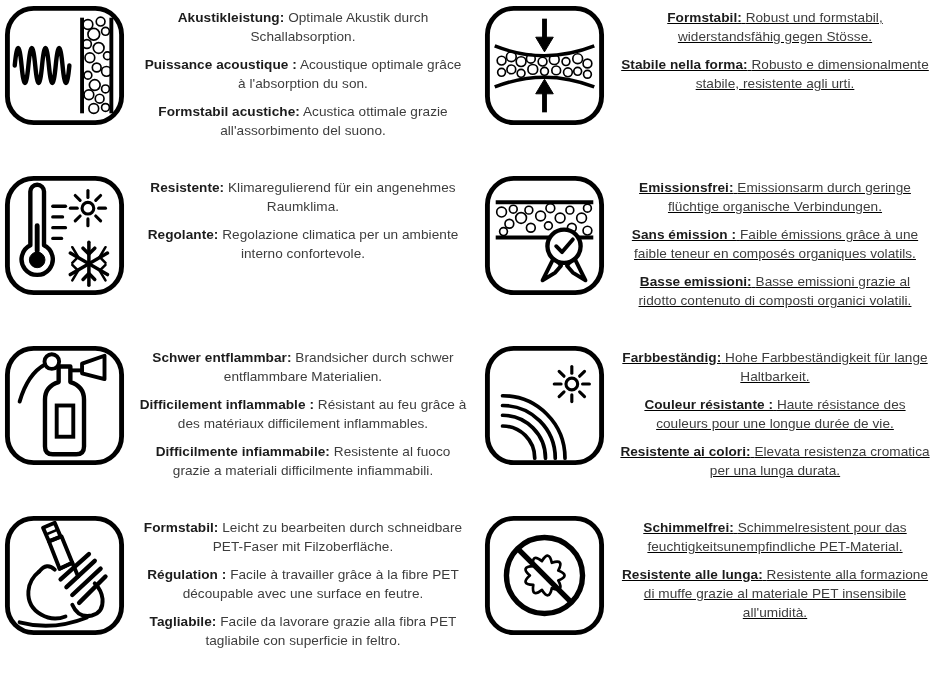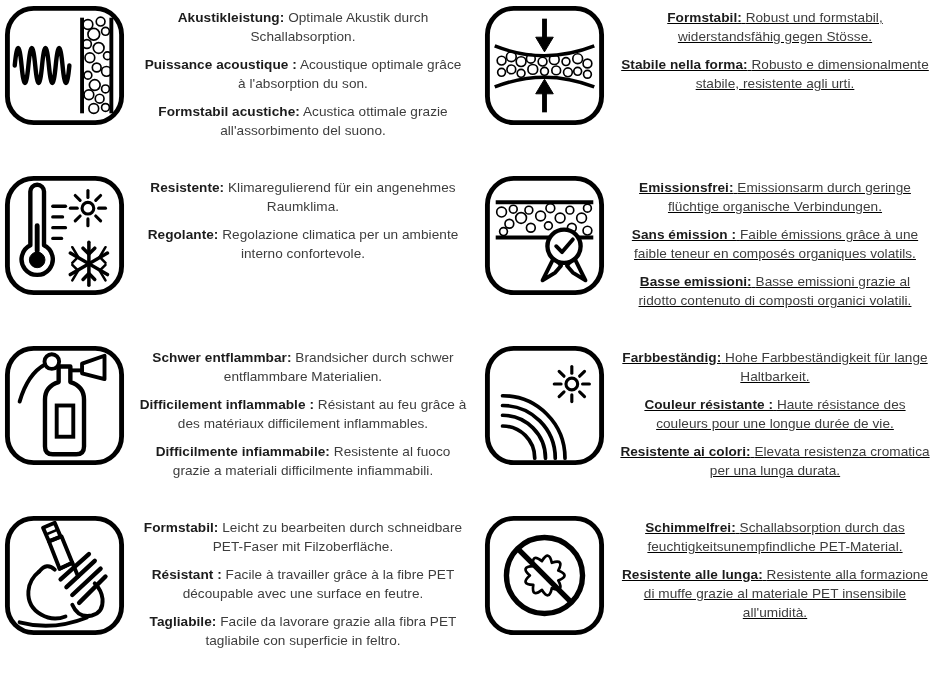--- a/index.html
+++ b/index.html
@@ -242,31 +242,31 @@
         <line x1="70" y1="82" x2="99" y2="55" stroke-width="4.5"></line>
         <line x1="77" y1="90" x2="104" y2="63" stroke-width="4.5"></line>
         <path d="M70,92 Q76,106 90,103 Q102,100 101,86 Q100,77 93,70"></path>
         <path d="M36,58 Q26,66 25,78 Q24,94 38,102 Q50,109 63,104"></path>
         <path d="M36,58 Q44,48 52,56"></path>
         <path d="M16,110 Q50,119 85,105"></path>
       </g>
     </svg>
     <div class="text">
       <p><b>Formstabil:</b> <span>Leicht zu bearbeiten durch schneidbare PET-Faser mit Filzoberfläche.</span></p>
-      <p><b>Résistant :</b> <span>Facile à travailler grâce à la fibre PET découpable avec une surface en feutre.</span></p>
+      <p><b>Régulation :</b> <span>Facile à travailler grâce à la fibre PET découpable avec une surface en feutre.</span></p>
       <p><b>Tagliabile:</b> <span>Facile da lavorare grazie alla fibra PET tagliabile con superficie in feltro.</span></p>
     </div>
   </div>
 
   <div class="cell right">
     <svg class="icon" viewBox="0 0 124 124">
       <rect x="3.5" y="3.5" width="117" height="117" rx="27" stroke-width="5"></rect>
       <path d="M76.1,67.1 Q82.7,79.4 69.5,75 Q66.7,88.6 59.4,76.8 Q48.5,85.4 50.5,71.6 Q36.6,71.2 47,62 Q36.6,52.8 50.5,52.4 Q48.5,38.6 59.4,47.2 Q66.7,35.4 69.5,49 Q82.7,44.6 76.1,56.9 Q89,62 76.1,67.1 Z" stroke-width="2.8" stroke-linejoin="round"></path>
       <circle cx="62" cy="62" r="39" stroke-width="5.5"></circle>
       <line x1="35" y1="35" x2="89" y2="89" stroke-width="5.5"></line>
     </svg>
     <div class="text">
-      <p><b>Schimmelfrei:</b> <span>Schallabsorption durch das feuchtigkeitsunempfindliche PET-Material.</span></p>
+      <p><b>Schimmelfrei:</b> <span>Schimmelresistent pour das feuchtigkeitsunempfindliche PET-Material.</span></p>
       <p><b>Resistente alle lunga:</b> <span>Resistente alla formazione di muffe grazie al materiale PET insensibile all'umidità.</span></p>
     </div>
   </div>
 
 </div>
 
 </body></html>

